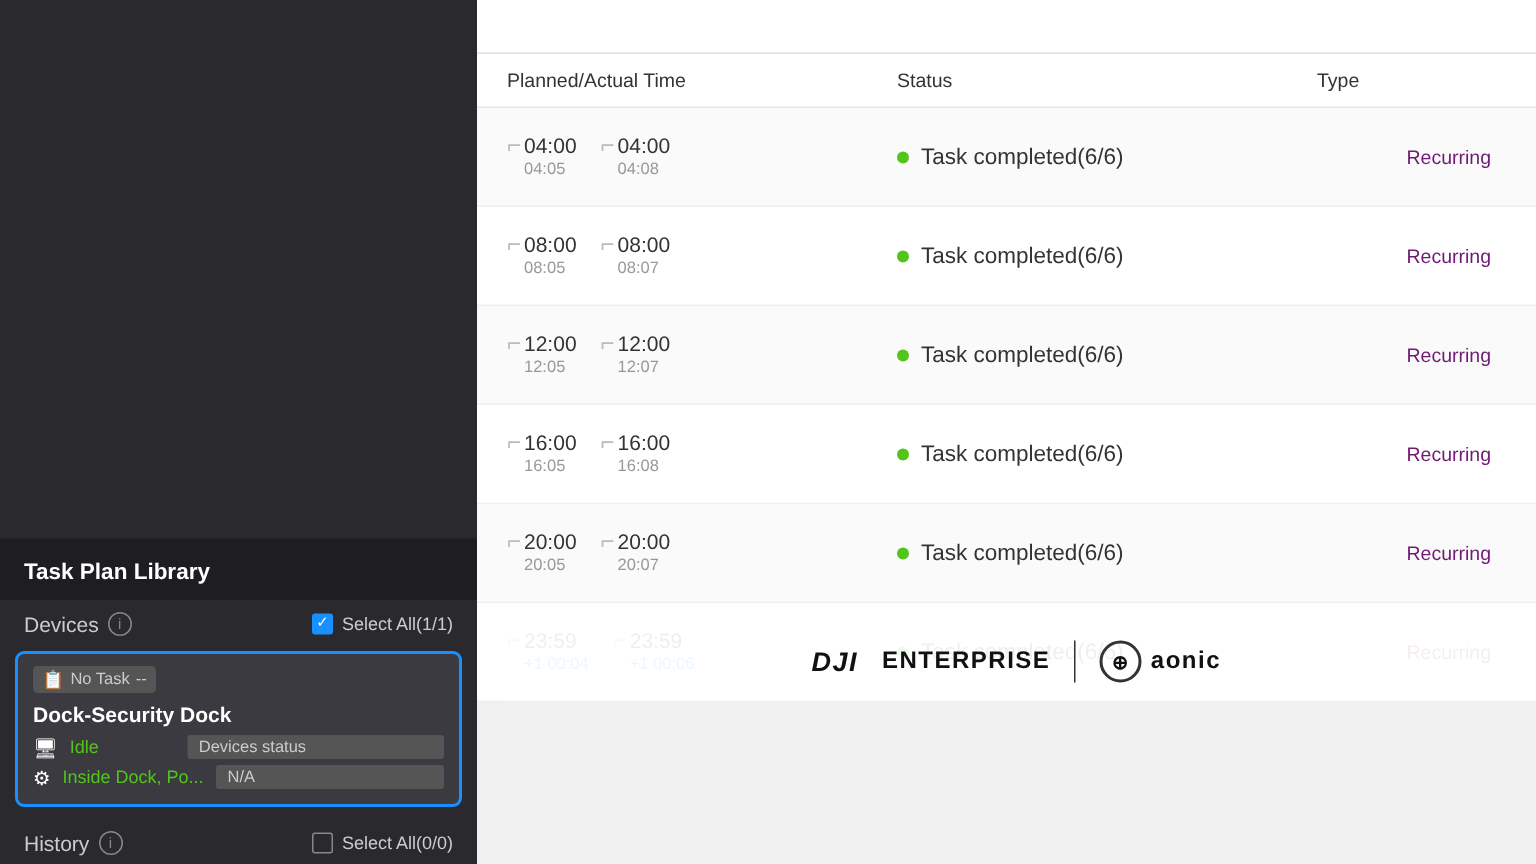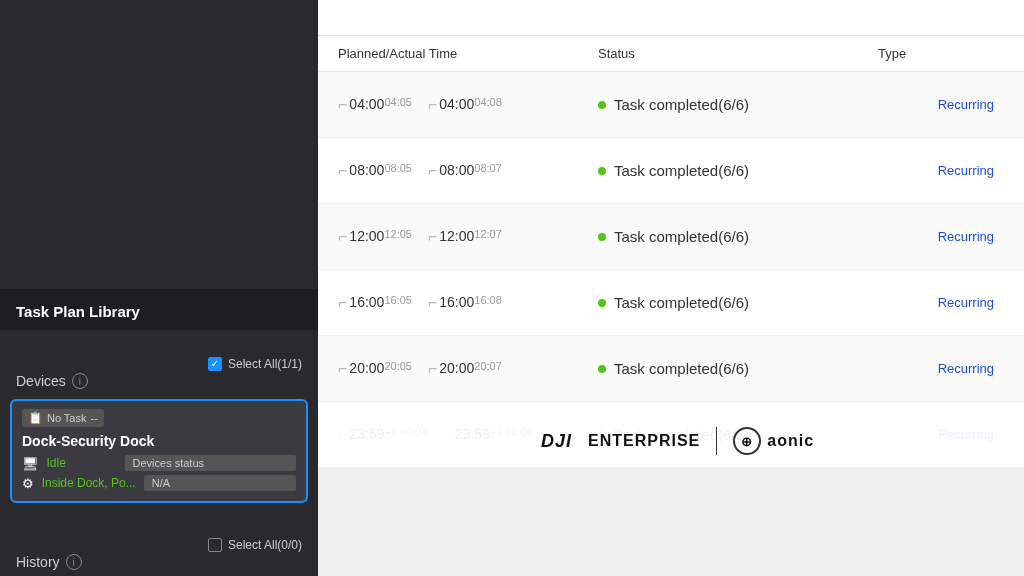--- a/index.html
+++ b/index.html
@@ -40,21 +40,20 @@
       padding: 8px 16px 6px 16px;
     }
 
     .sidebar-section-label {
       display: flex;
       align-items: center;
       gap: 6px;
       font-size: 14px;
       color: #ccc;
       font-weight: 500;
-      margin-top: 35px;
     }
 
     .info-icon {
       display: inline-flex;
       align-items: center;
       justify-content: center;
       width: 16px;
       height: 16px;
       border: 1px solid #888;
       border-radius: 50%;
@@ -224,21 +223,21 @@
 
     .time-cell {
       display: flex;
       align-items: flex-start;
       gap: 16px;
       padding: 12px 0;
     }
 
     .time-block {
       display: flex;
-      flex-direction: row;
+      flex-direction: column;
       justify-content: center;
     }
 
     .time-main {
       font-size: 14px;
       color: #333;
       font-weight: 500;
       line-height: 1.3;
     }
 
@@ -275,21 +274,21 @@
       flex-shrink: 0;
     }
 
     .status-text {
       font-size: 15px;
       color: #333;
     }
 
     .type-cell {
       font-size: 13px;
-      color: #1d4ed8;
+      color: #701a75;
       text-align: right;
       padding-right: 10px;
     }
 
     
     .brand-overlay {
       position: relative;
     }
 
     .brand-bar {

